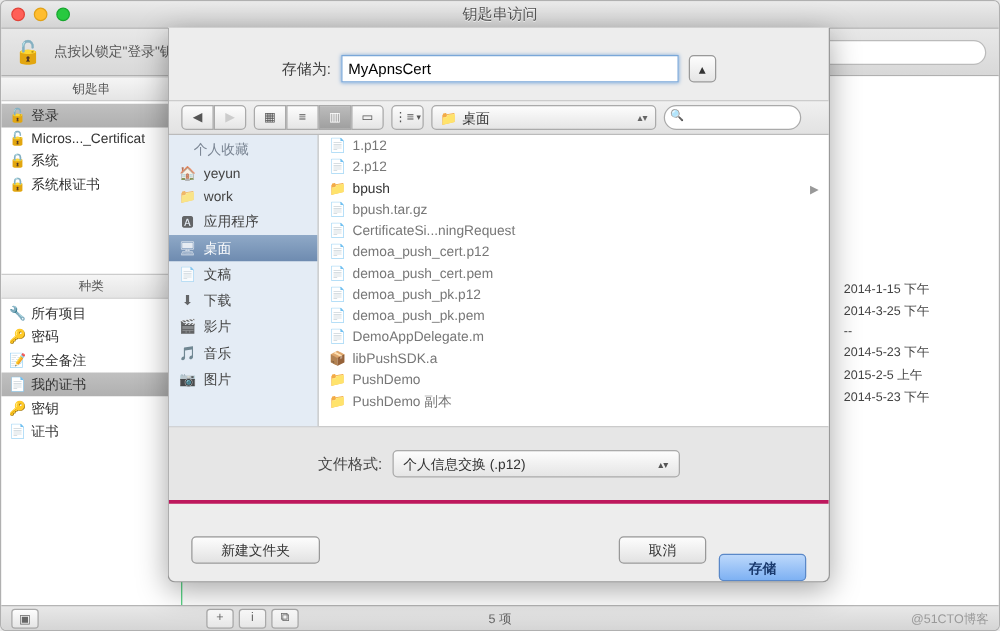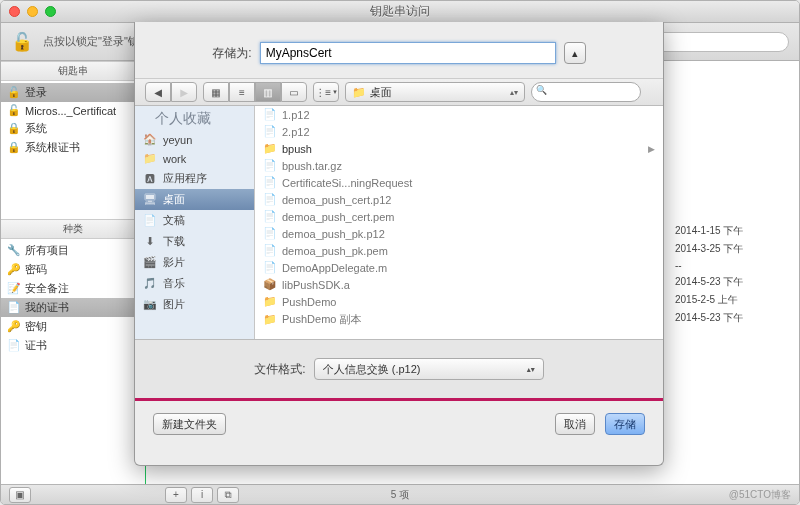--- a/index.html
+++ b/index.html
@@ -38,58 +38,58 @@
   .cr { padding: 2px 6px; white-space: nowrap; overflow: hidden; }
   
   .statusbar { position: absolute; bottom: 0; left: 0; right: 0; height: 20px; background: linear-gradient(#e8e8e8, #d5d5d5); border-top: 1px solid #b5b5b5; display: flex; align-items: center; padding: 0 8px; font-size: 10px; color: #666; }
   .sb-btn { width: 22px; height: 16px; border: 1px solid #aaa; border-radius: 3px; background: linear-gradient(#fdfdfd,#e5e5e5); margin-right: 4px; display: flex; align-items: center; justify-content: center; font-size: 10px; }
   .sb-center { position: absolute; left: 50%; transform: translateX(-50%); }
   .sb-right { position: absolute; right: 8px; color: #999; }
   
   
   .sheet { position: absolute; top: 22px; left: 134px; width: 530px; height: 444px; background: #ededed; border: 1px solid #999; border-top: none; border-radius: 0 0 6px 6px; box-shadow: 0 6px 24px rgba(0,0,0,0.35); overflow: hidden; }
   
-  .save-row { display: flex; align-items: center; justify-content: center; gap: 8px; padding: 20px 20px 14px; }
+  .save-row { display: flex; align-items: center; justify-content: center; gap: 8px; padding: 4px 20px 14px; margin-top: 18px; }
   .save-label { font-size: 12px; color: #444; }
-  .save-input { width: 296px; height: 22px; border: 1px solid #7aa7d8; background: #fff; font-size: 12px; padding: 0 5px; box-shadow: 0 0 3px #7aa7d8; }
+  .save-input { width: 270px; height: 22px; border: 1px solid #7aa7d8; background: #fff; font-size: 12px; padding: 0 5px; box-shadow: 0 0 3px #7aa7d8; }
   .expand-btn { width: 22px; height: 22px; border: 1px solid #999; border-radius: 4px; background: linear-gradient(#fdfdfd,#e5e5e5); display: flex; align-items: center; justify-content: center; }
   
   .browser-toolbar { height: 28px; background: linear-gradient(#f0f0f0,#e2e2e2); border-top:1px solid #ccc; border-bottom: 1px solid #bbb; display: flex; align-items: center; padding: 0 10px; gap: 6px; }
   .nav-group, .view-group { display: flex; }
   .tb-btn { width: 26px; height: 20px; border: 1px solid #aaa; background: linear-gradient(#fdfdfd,#e5e5e5); display: flex; align-items: center; justify-content: center; font-size: 10px; color: #555; }
   .tb-btn:first-child { border-radius: 4px 0 0 4px; }
   .tb-btn:last-child { border-radius: 0 4px 4px 0; }
   .tb-btn.solo { border-radius: 4px; }
   .tb-btn.active { background: linear-gradient(#bcbcbc,#9f9f9f); color: #fff; }
   .path-select { flex: 1; max-width: 180px; height: 20px; border: 1px solid #aaa; border-radius: 4px; background: linear-gradient(#fdfdfd,#e5e5e5); display: flex; align-items: center; padding: 0 6px; gap: 4px; font-size: 11px; }
   .path-select .chev { margin-left: auto; color: #666; font-size: 8px; }
   .tb-search-wrap { position: relative; }
   .tb-search { width: 110px; height: 20px; border: 1px solid #aaa; border-radius: 10px; background: #fff; padding: 0 6px 0 20px; font-size: 11px; }
   .tb-search-wrap::before { content: "🔍"; position: absolute; left: 5px; top: 3px; font-size: 9px; color: #888; }
   
   .browser-body { display: flex; height: 234px; background: #fff; border-bottom: 1px solid #bbb; }
   .fav-sidebar { width: 120px; background: #e4ecf5; border-right: 1px solid #c5c5c5; overflow: hidden; }
-  .fav-head { font-size: 14px; color: #7b8694; padding: 4px 20px 2px; }
+  .fav-head { font-size: 11px; color: #7b8694; padding: 4px 8px 2px; margin-left: 12px; }
   .fav-item { display: flex; align-items: center; gap: 6px; padding: 3px 8px; font-size: 11px; color: #444; }
   .fav-item.sel { background: linear-gradient(#8fa9c7,#6e8bb0); color: #fff; }
   .fav-icon { width: 14px; text-align: center; opacity: 0.8; }
   
   .file-col { flex: 1; overflow: hidden; }
   .file-item { display: flex; align-items: center; gap: 5px; padding: 2px 8px; font-size: 11px; color: #777; }
   .file-item.folder { color: #333; }
   .fi-icon { width: 14px; text-align: center; font-size: 11px; }
   .fi-arrow { margin-left: auto; color: #999; font-size: 9px; }
   
   .format-row { display: flex; align-items: center; justify-content: center; gap: 8px; padding: 18px 20px; border-bottom: 3px solid #be185d; background:#e6e6e6; }
   .format-select { width: 230px; height: 22px; border: 1px solid #aaa; border-radius: 4px; background: linear-gradient(#fdfdfd,#e5e5e5); display: flex; align-items: center; padding: 0 8px; font-size: 11px; }
   .format-select .chev { margin-left: auto; font-size: 8px; color: #555; }
   
   .button-row { display: flex; align-items: center; padding: 12px 18px; gap: 10px; }
-  .push-btn { height: 22px; padding: 0 8px; border: 1px solid #999; border-radius: 4px; background: linear-gradient(#fdfdfd,#e2e2e2); font-size: 11px; color: #333; display: flex; align-items: center; }
-  .push-btn.default { background: linear-gradient(#bcd8fb,#7eb1f3); border-color: #5a88c8; color: #1a3a6e; font-weight: 400; }
+  .push-btn { height: 22px; padding: 0 23px; border: 1px solid #999; border-radius: 4px; background: linear-gradient(#fdfdfd,#e2e2e2); font-size: 11px; color: #333; display: flex; align-items: center; }
+  .push-btn.default { background: linear-gradient(#bcd8fb,#7eb1f3); border-color: #5a88c8; color: #1a3a6e; font-weight: 700; margin-top: 28px; }
   .br-spacer { flex: 1; }
 </style>
 </head>
 <body>
 
 <div class="main-window">
   <div class="titlebar">
     <div class="traffic">
       <div class="tl r"></div>
       <div class="tl y"></div>

